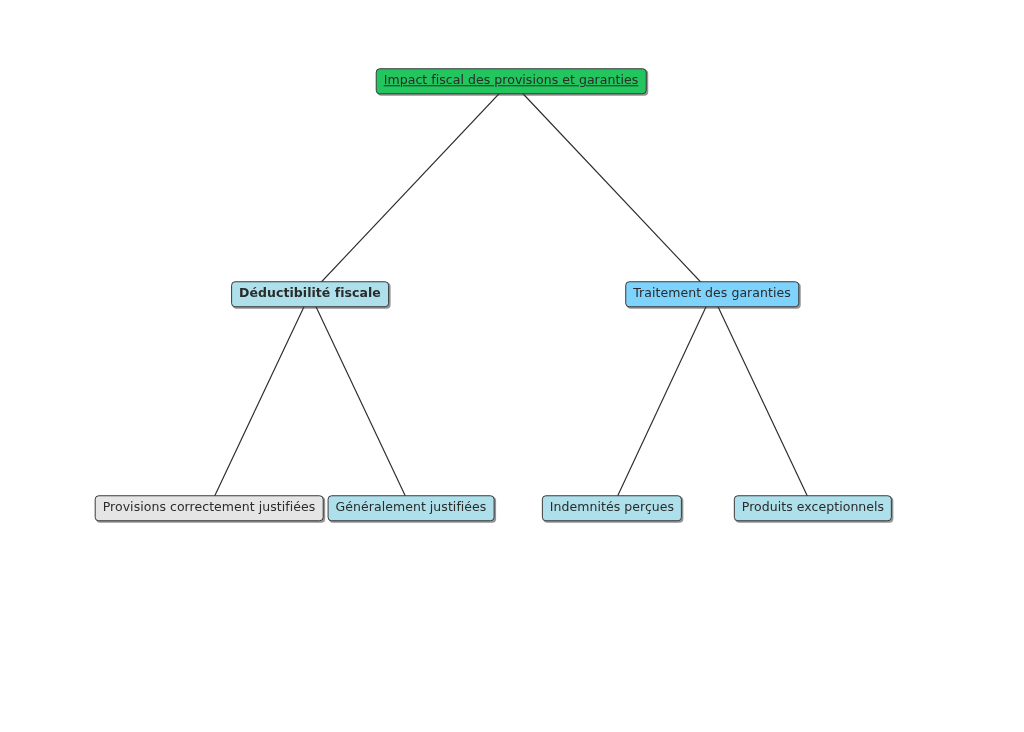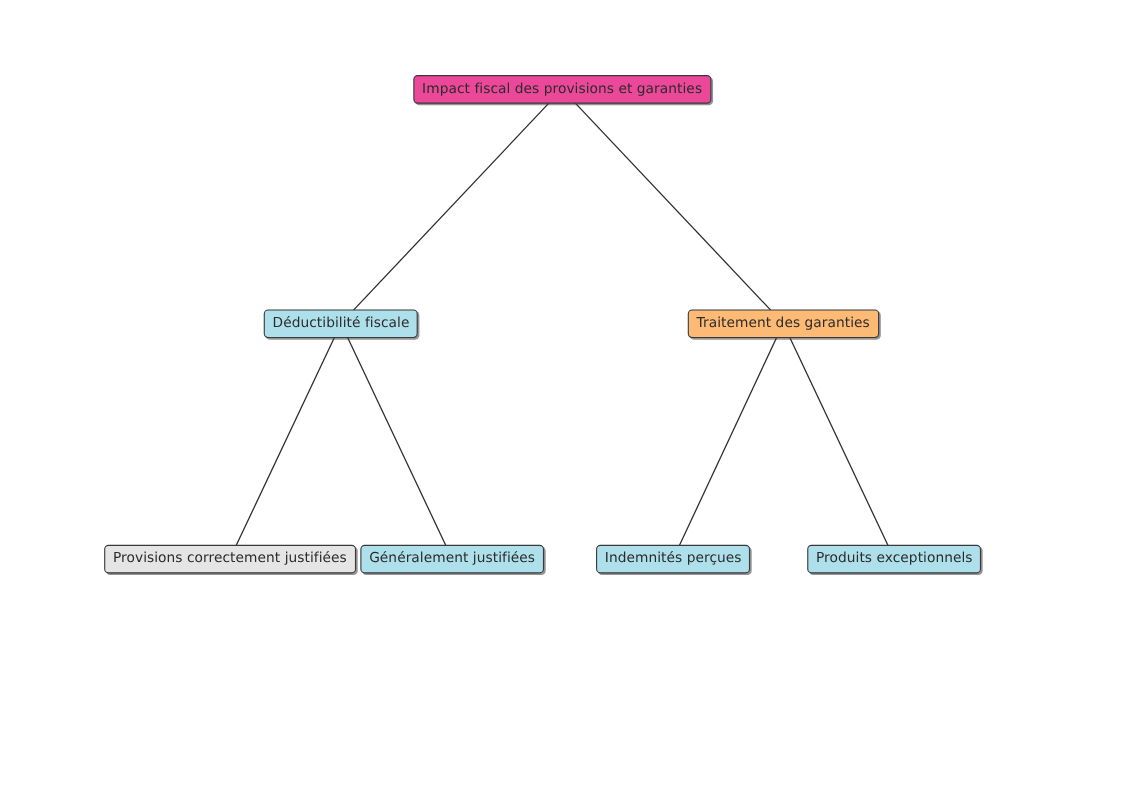--- a/index.html
+++ b/index.html
@@ -57,22 +57,22 @@
   <svg id="edge-layer" viewBox="0 0 1024 732" width="1024" height="732" xmlns="http://www.w3.org/2000/svg">
       <line x1="511" y1="81" x2="310" y2="294" stroke="#2b2b2b" stroke-width="1.15" shape-rendering="geometricPrecision"></line>
       <line x1="511" y1="81" x2="712" y2="294" stroke="#2b2b2b" stroke-width="1.15" shape-rendering="geometricPrecision"></line>
       <line x1="310" y1="294" x2="209" y2="508" stroke="#2b2b2b" stroke-width="1.15" shape-rendering="geometricPrecision"></line>
       <line x1="310" y1="294" x2="411" y2="508" stroke="#2b2b2b" stroke-width="1.15" shape-rendering="geometricPrecision"></line>
       <line x1="712" y1="294" x2="612" y2="508" stroke="#2b2b2b" stroke-width="1.15" shape-rendering="geometricPrecision"></line>
       <line x1="712" y1="294" x2="813" y2="508" stroke="#2b2b2b" stroke-width="1.15" shape-rendering="geometricPrecision"></line>
     </svg>
 
   <div id="node-layer">
-      <div class="node" style="left: 511px; top: 81px; background: #ec4899; border-color: rgb(57, 57, 60); color: rgb(43, 43, 43);">Impact fiscal des provisions et garanties</div>
-      <div class="node" style="left: 310px; top: 294px; background: rgb(173, 224, 234); border-color: rgb(57, 57, 60); color: rgb(43, 43, 43);">Déductibilité fiscale</div>
-      <div class="node" style="left: 712px; top: 294px; background: #fdba74; border-color: rgb(57, 57, 60); color: rgb(43, 43, 43);">Traitement des garanties</div>
+      <div class="node" style="left: 511px; top: 81px; background: #22c55e; border-color: rgb(57, 57, 60); color: rgb(43, 43, 43); text-decoration: underline;">Impact fiscal des provisions et garanties</div>
+      <div class="node" style="left: 310px; top: 294px; background: rgb(173, 224, 234); border-color: rgb(57, 57, 60); color: rgb(43, 43, 43); font-weight: bold;">Déductibilité fiscale</div>
+      <div class="node" style="left: 712px; top: 294px; background: #7dd3fc; border-color: rgb(57, 57, 60); color: rgb(43, 43, 43);">Traitement des garanties</div>
       <div class="node" style="left: 209px; top: 508px; background: #e5e5e5; border-color: rgb(57, 57, 60); color: rgb(43, 43, 43);">Provisions correctement justifiées</div>
       <div class="node" style="left: 411px; top: 508px; background: rgb(173, 224, 234); border-color: rgb(57, 57, 60); color: rgb(43, 43, 43);">Généralement justifiées</div>
       <div class="node" style="left: 612px; top: 508px; background: rgb(173, 224, 234); border-color: rgb(57, 57, 60); color: rgb(43, 43, 43);">Indemnités perçues</div>
       <div class="node" style="left: 813px; top: 508px; background: rgb(173, 224, 234); border-color: rgb(57, 57, 60); color: rgb(43, 43, 43); text-align: center;">Produits exceptionnels</div>
     </div>
 
 </div>
 
 </body></html>

